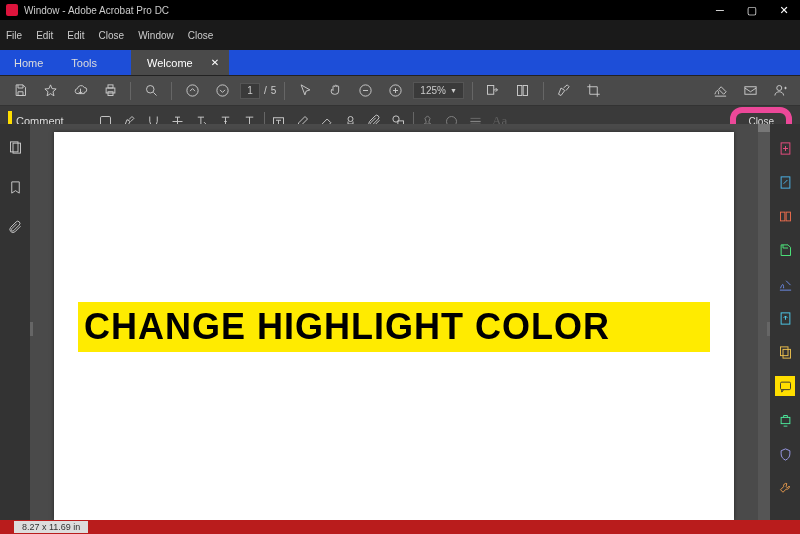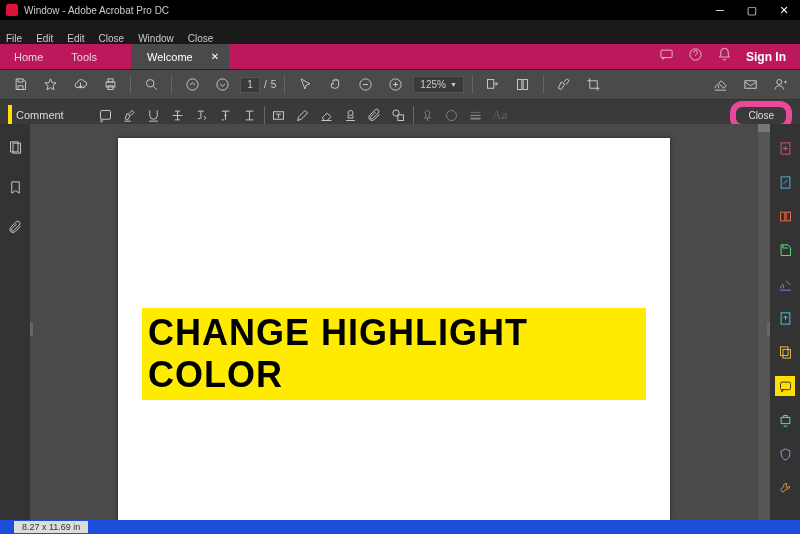--- a/index.html
+++ b/index.html
@@ -1,23 +1,23 @@
 <!DOCTYPE html>
 <html><head>
 <meta charset="utf-8">
 <style>
 *{box-sizing:border-box;margin:0;padding:0;font-family:"Segoe UI",Arial,sans-serif;user-select:none}
 body{width:800px;height:534px;background:#1a1a1a;overflow:hidden;position:relative}
 .titlebar{height:20px;background:#000;display:flex;align-items:center;color:#ccc;font-size:10px;padding-left:6px}
 .titlebar .ico{width:12px;height:12px;background:#dc143c;margin-right:6px;border-radius:2px}
 .winctrl{margin-left:auto;display:flex}
 .winctrl span{width:32px;text-align:center;cursor:pointer;font-size:11px;color:#fff}
-.menubar{height:24px;background:#1a1a1a;display:flex;align-items:flex-end;padding-left:6px;gap:14px}
+.menubar{height:30px;background:#1a1a1a;display:flex;align-items:center;padding-left:6px;gap:14px}
 .menubar span{color:#ccc;font-size:10px;cursor:pointer}
-.tabrow{height:26px;background:#be185d;display:flex;align-items:center;border-bottom:1px solid #222}
+.tabrow{height:26px;background:#1d4ed8;display:flex;align-items:center;border-bottom:1px solid #222}
 .tabbtn{color:#ddd;font-size:11px;padding:0 14px;height:100%;display:flex;align-items:center;cursor:pointer}
 .doctab{background:#4a4a4a;color:#fff;font-size:11px;padding:0 10px 0 16px;height:100%;display:flex;align-items:center;margin-left:20px;gap:18px}
 .doctab .x{font-size:10px;cursor:pointer}
 .right-actions{margin-left:auto;display:flex;align-items:center;gap:14px;padding-right:14px;color:#ccc}
 .signin{color:#fff;font-size:12px;font-weight:600;cursor:pointer}
 .toolbar1{height:30px;background:#4a4a4a;display:flex;align-items:center;padding:0 8px;gap:6px;border-bottom:1px solid #333}
 .toolbar1 .ic,.tbar2 .ic{width:24px;height:24px;display:flex;align-items:center;justify-content:center;color:#ccc;cursor:pointer;border-radius:2px}
 .sep{width:1px;height:18px;background:#666;margin:0 2px}
 .pagenum{color:#ccc;font-size:10px;display:flex;align-items:center;gap:4px}
 .pagenum input{width:20px;background:#3a3a3a;border:1px solid #555;color:#ccc;text-align:center;font-size:10px;height:16px}
@@ -26,27 +26,27 @@
 .tbar2{height:30px;background:#3a3a3a;display:flex;align-items:center;padding:0 8px;}
 .ybar{width:4px;height:20px;background:#ffde00;margin-right:4px}
 .cmt{color:#ddd;font-size:11px;margin-right:30px}
 .closebtn{border:6px solid #ec4899;border-radius:12px;color:#ddd;font-size:10px;padding:3px 12px;cursor:pointer;margin-left:auto}
 .workspace{position:absolute;top:124px;bottom:14px;left:0;right:0;display:flex;background:#4a4a4a}
 .leftbar{width:30px;background:#333;display:flex;flex-direction:column;align-items:center;padding-top:16px;gap:22px;color:#aaa}
 .leftbar span{cursor:pointer;font-size:14px}
 .rightbar{width:30px;background:#333;display:flex;flex-direction:column;align-items:center;padding-top:14px;gap:14px}
 .rightbar .ri{width:20px;height:20px;display:flex;align-items:center;justify-content:center;cursor:pointer;font-size:13px}
 .docarea{flex:1;position:relative;display:flex;justify-content:center;overflow:hidden}
-.page{width:552px;background:#fff;margin-top:14px;position:relative;box-shadow:0 0 4px rgba(0,0,0,.5)}
+.page{width:680px;background:#fff;margin-top:8px;position:relative;box-shadow:0 0 4px rgba(0,0,0,.5)}
 .hl{position:absolute;top:170px;left:24px;right:24px;background:#ffeb00;padding:4px 6px;font-size:36px;font-weight:900;letter-spacing:1px;font-family:Arial,sans-serif;color:#000}
 .scrollv{width:12px;background:#555;position:relative}
 .scrollv::before{content:'';position:absolute;top:0;left:0;right:0;height:8px;background:#777}
 .handlebar{position:absolute;right:30px;top:198px;width:3px;height:14px;background:#666;z-index:2;cursor:pointer}
 .handleleft{position:absolute;left:30px;top:198px;width:3px;height:14px;background:#666;z-index:2;cursor:pointer}
-.statusbar{position:absolute;bottom:0;left:0;right:0;height:14px;background:#1d4ed8;display:flex;align-items:center}
+.statusbar{position:absolute;bottom:0;left:0;right:0;height:14px;background:#b91c1c;display:flex;align-items:center}
 .dims{background:#ddd;color:#333;font-size:9px;padding:1px 8px;margin-left:14px}
 svg{width:15px;height:15px;stroke:#ccc;fill:none;stroke-width:1.5}
 .colored svg{stroke:currentColor}
 .active-tool{background:#ffde00!important}
 .active-tool svg{stroke:#333}
 </style>
 </head>
 <body>
 
 <div class="titlebar">
@@ -67,34 +67,20 @@
   <span>Window</span>
   <span>Close</span>
 </div>
 
 <div class="tabrow">
   <div class="tabbtn">Home</div>
   <div class="tabbtn">Tools</div>
   <div class="doctab">
     <span>Welcome</span>
     <span class="x">✕</span>
-  </div>
-  <div class="right-actions">
-    <span class="ic"><svg viewBox="0 0 24 24">
-          <rect x="3" y="5" width="18" height="12" rx="2"></rect>
-          <path d="M9 17l-3 3v-3"></path>
-        </svg></span>
-    <span class="ic"><svg viewBox="0 0 24 24">
-          <circle cx="12" cy="12" r="9"></circle>
-          <path d="M9 9a3 3 0 115 2c-1 1-2 1-2 3M12 18h0"></path>
-        </svg></span>
-    <span class="ic"><svg viewBox="0 0 24 24">
-          <path d="M6 8a6 6 0 0112 0v5l2 3H4l2-3zM10 19a2 2 0 004 0"></path>
-        </svg></span>
-    <span class="signin">Sign In</span>
   </div>
 </div>
 
 <div class="toolbar1">
   <span class="ic">
       <svg viewBox="0 0 24 24">
         <path d="M5 3h11l4 4v13H5zM8 3v5h8V3M8 14h8v6H8z"></path>
       </svg>
     </span>
   <span class="ic">

